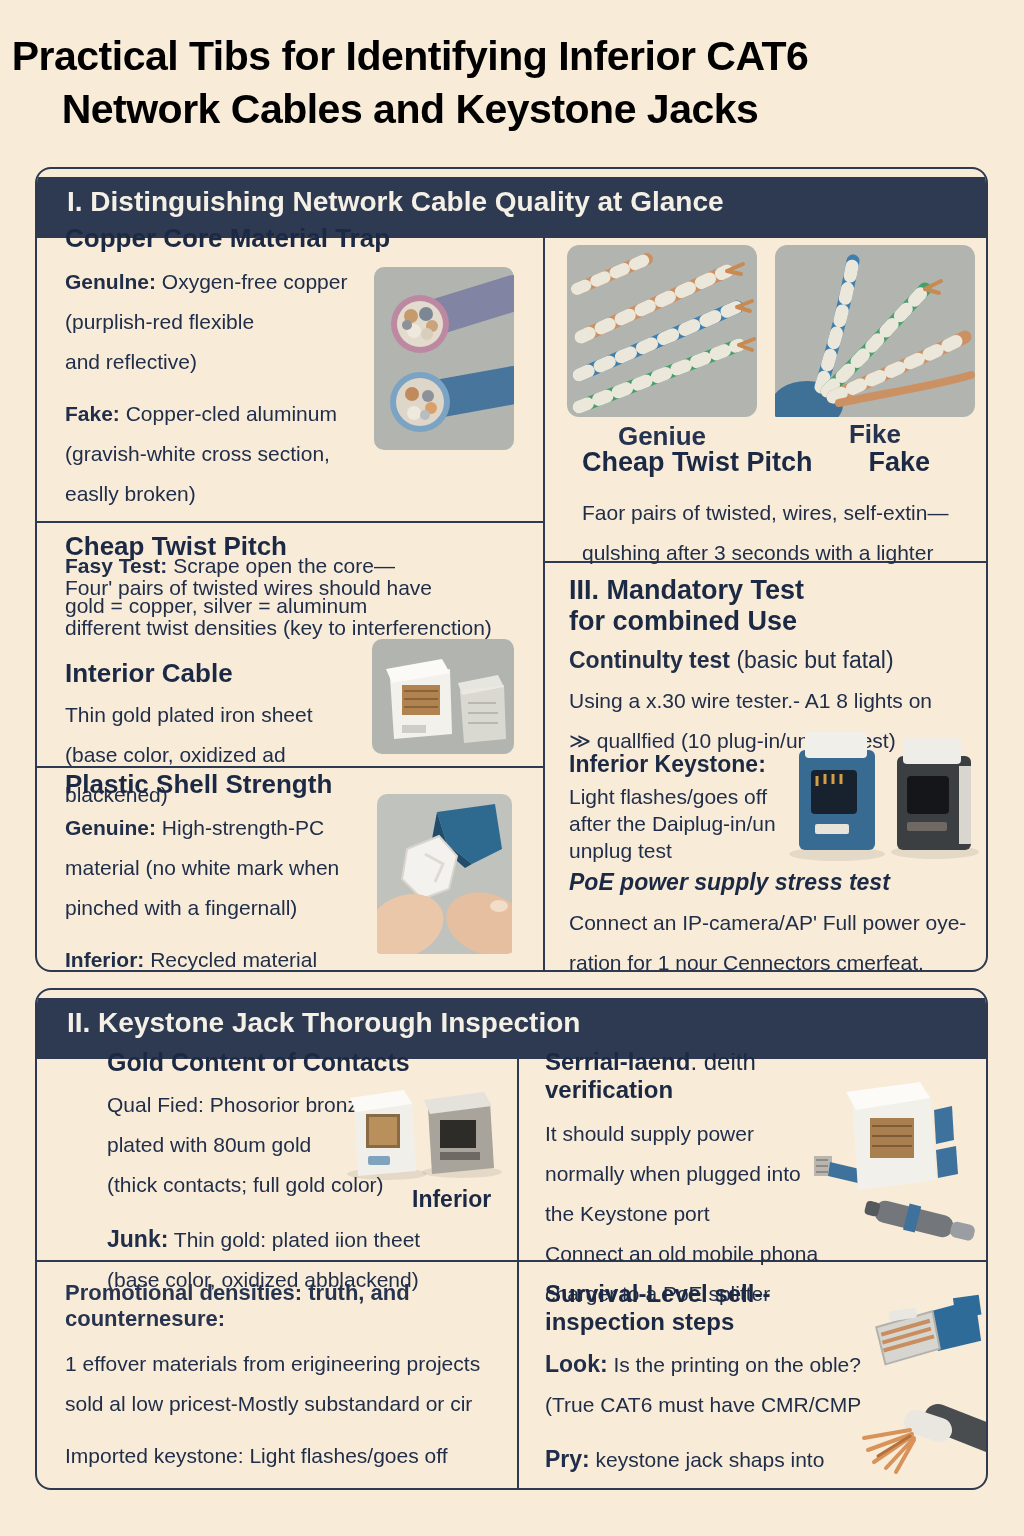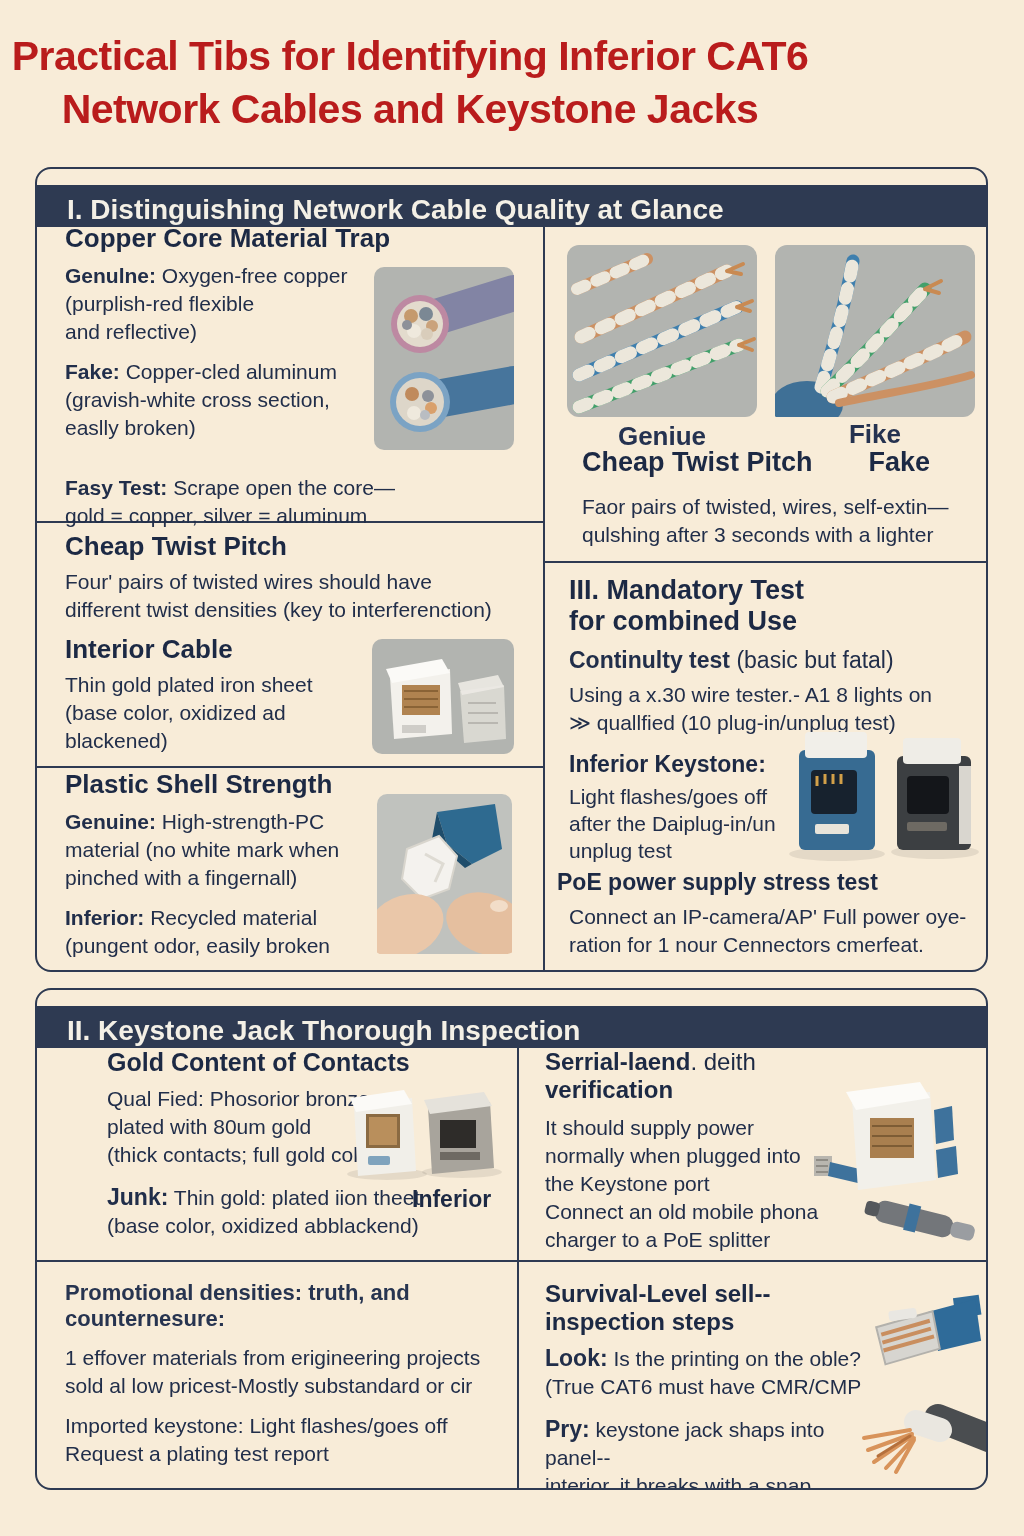--- a/index.html
+++ b/index.html
@@ -11,43 +11,43 @@
     position:relative;
     overflow:hidden;
   }
   .abs{position:absolute;}
   .pre{white-space:pre-line;}
   .lb{font-weight:700;}
   
   #title{
     top:30px;left:0;width:820px;
     text-align:center;
-    font-size:41px;font-weight:700;color:#b91c1c;
+    font-size:41px;font-weight:700;color:#000000;
     line-height:53px;letter-spacing:-0.5px;
   }
   
   .card{
     background:#f8ecd8;
     border:2px solid #2e3a52;
     border-radius:16px;
     overflow:hidden;
   }
   #card1{left:35px;top:167px;width:949px;height:801px;}
   #card2{left:35px;top:988px;width:949px;height:498px;}
   .card-header{
-    position:absolute;left:0;top:16px;right:0;
+    position:absolute;left:0;top:8px;right:0;
     background:#2e3a52;color:#f4f0e6;
     font-size:28px;font-weight:700;
-    padding:9px 0 1px 30px;
+    padding:9px 0 20px 30px;
   }
   .vdiv,.hdiv{position:absolute;background:#2e3a52;}
   
   .h3{font-size:26px;font-weight:700;color:#1c2944;}
   .h3s{font-size:25px;font-weight:700;color:#1c2944;}
-  .body{font-size:21px;line-height:28px;}
+  .body{font-size:21px;line-height:40px;}
   .sublb{font-size:23px;font-weight:700;color:#1c2944;}
   .photo{position:absolute;}
   .caption{font-size:26px;font-weight:700;color:#253250;text-align:center;}
 </style>
 </head>
 <body>
 
 <div class="abs" id="title">
   <div>Practical Tibs for Identifying Inferior CAT6</div>
   <div>Network Cables and Keystone Jacks</div>
@@ -191,21 +191,21 @@
     <rect x="26" y="48" width="46" height="44" rx="4" fill="#17222e"></rect>
     <path d="M32 54 v10 M40 52 v10 M48 52 v10 M56 52 v10" stroke="#d2a049" stroke-width="3"></path>
     <rect x="30" y="102" width="34" height="10" rx="2" fill="#e8e4da"></rect>
     <rect x="112" y="34" width="74" height="94" rx="6" fill="#3c3f42"></rect>
     <rect x="118" y="16" width="58" height="26" rx="4" fill="#efede7"></rect>
     <rect x="122" y="54" width="42" height="38" rx="4" fill="#14161a"></rect>
     <rect x="174" y="44" width="12" height="78" fill="#d9d6cf"></rect>
     <rect x="122" y="100" width="40" height="9" rx="2" fill="#6e6a63"></rect>
   </svg>
 
-  <div class="abs sublb" style="left:520px;top:700px;">PoE power supply stress test</div>
+  <div class="abs sublb" style="left:532px;top:700px;font-style:italic;">PoE power supply stress test</div>
   <div class="abs body pre" style="left:532px;top:734px;">Connect an IP-camera/AP' Full power oye-
 ration for 1 nour Cennectors cmerfeat.</div>
 </div>
 
 <div class="abs card" id="card2">
   <div class="card-header">II. Keystone Jack Thorough Inspection</div>
   <div class="vdiv" style="left:480px;top:50px;bottom:0;width:2px;"></div>
   <div class="hdiv" style="left:0;top:270px;right:0;height:2px;"></div>
 
   <div class="abs" style="left:36px;top:58px;width:450px;margin-left:34px;">

